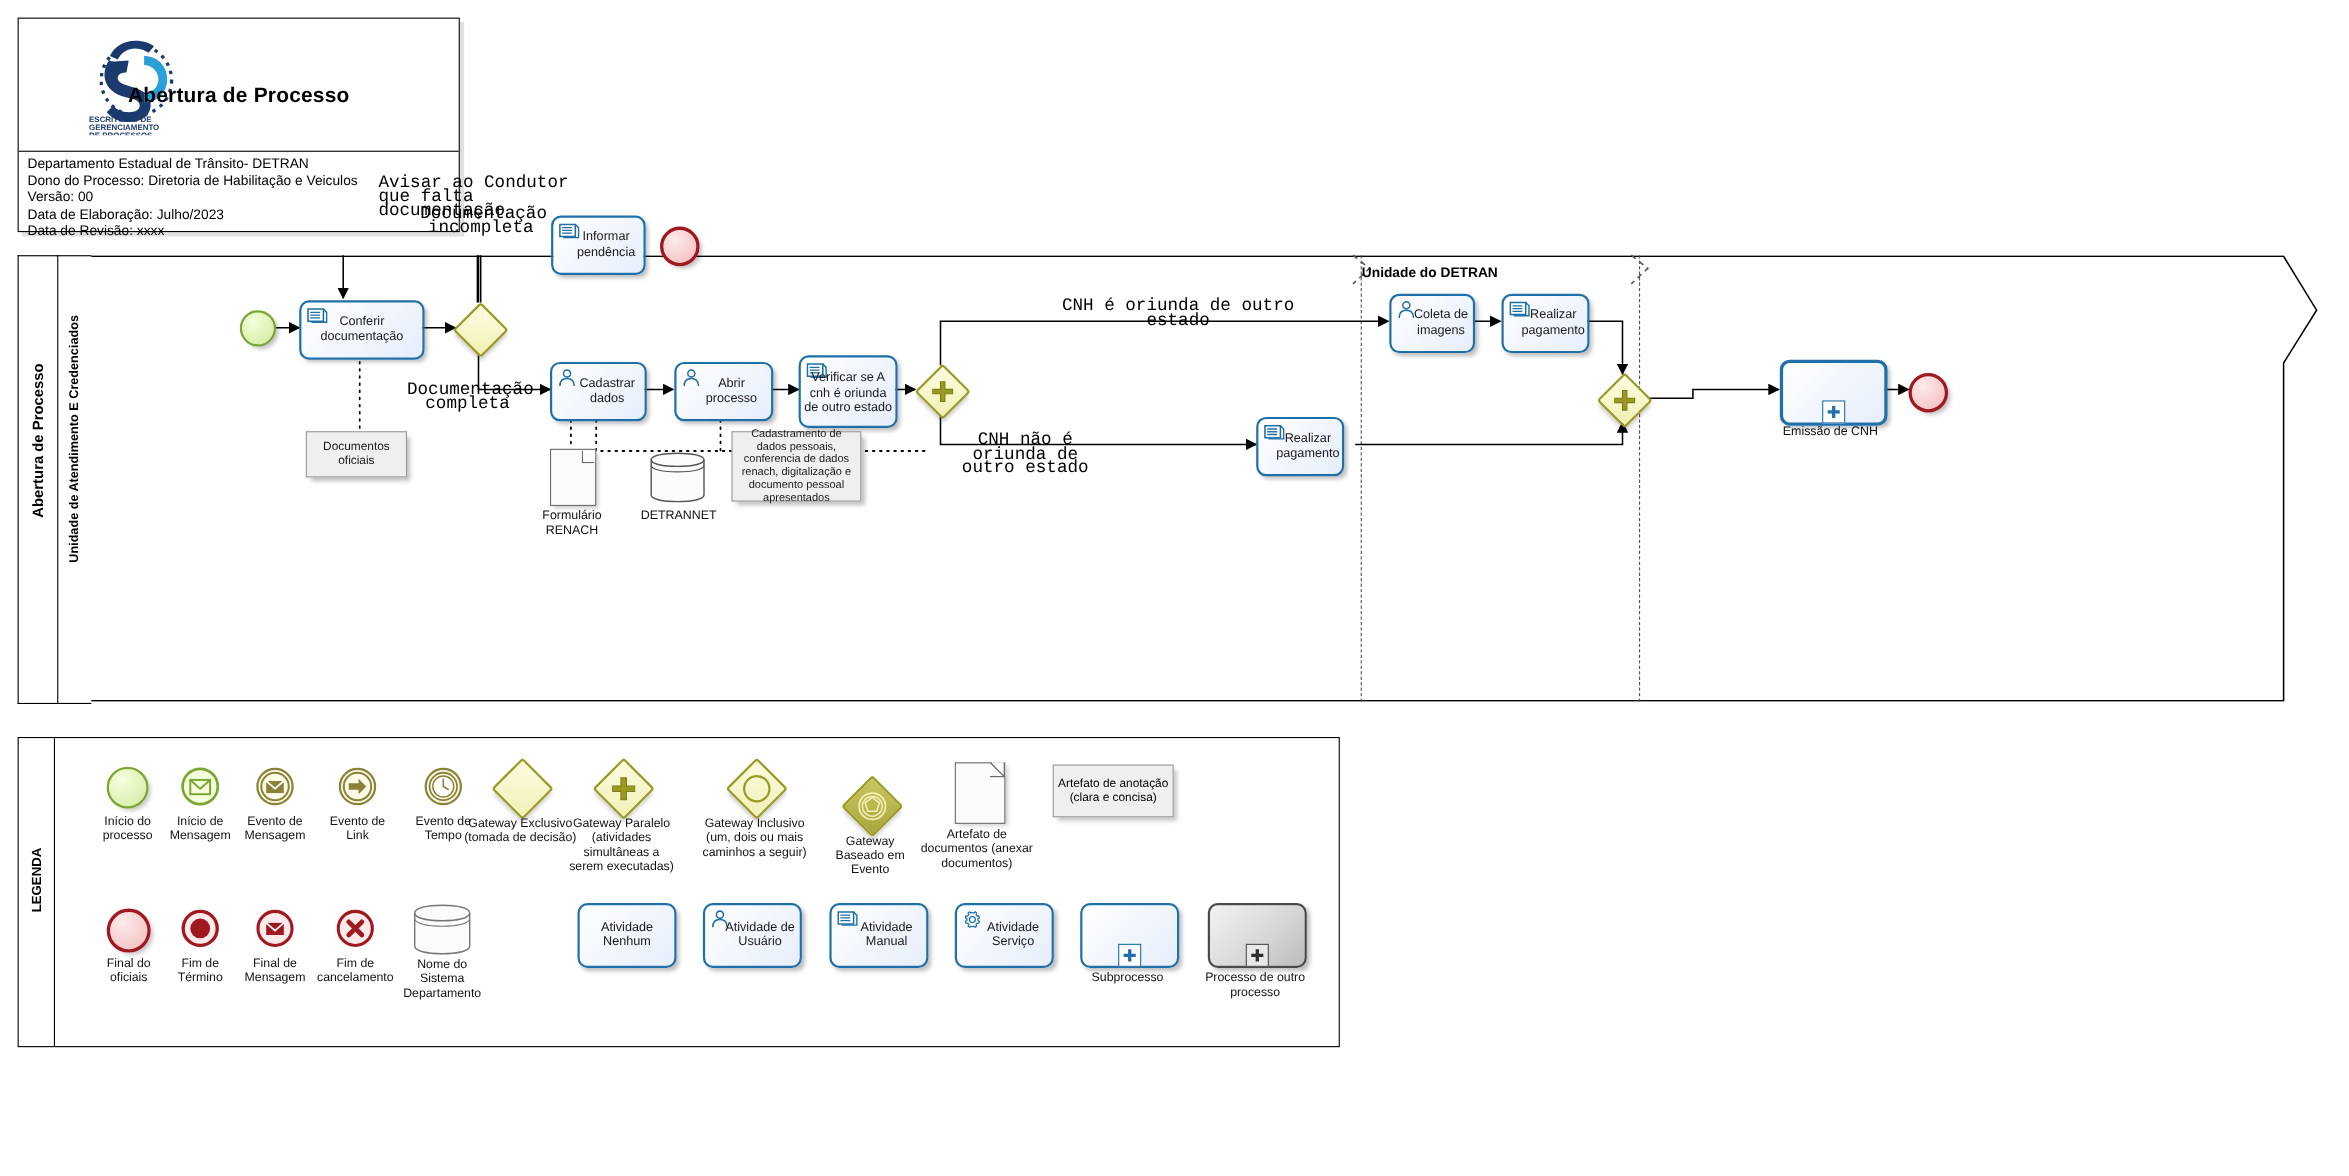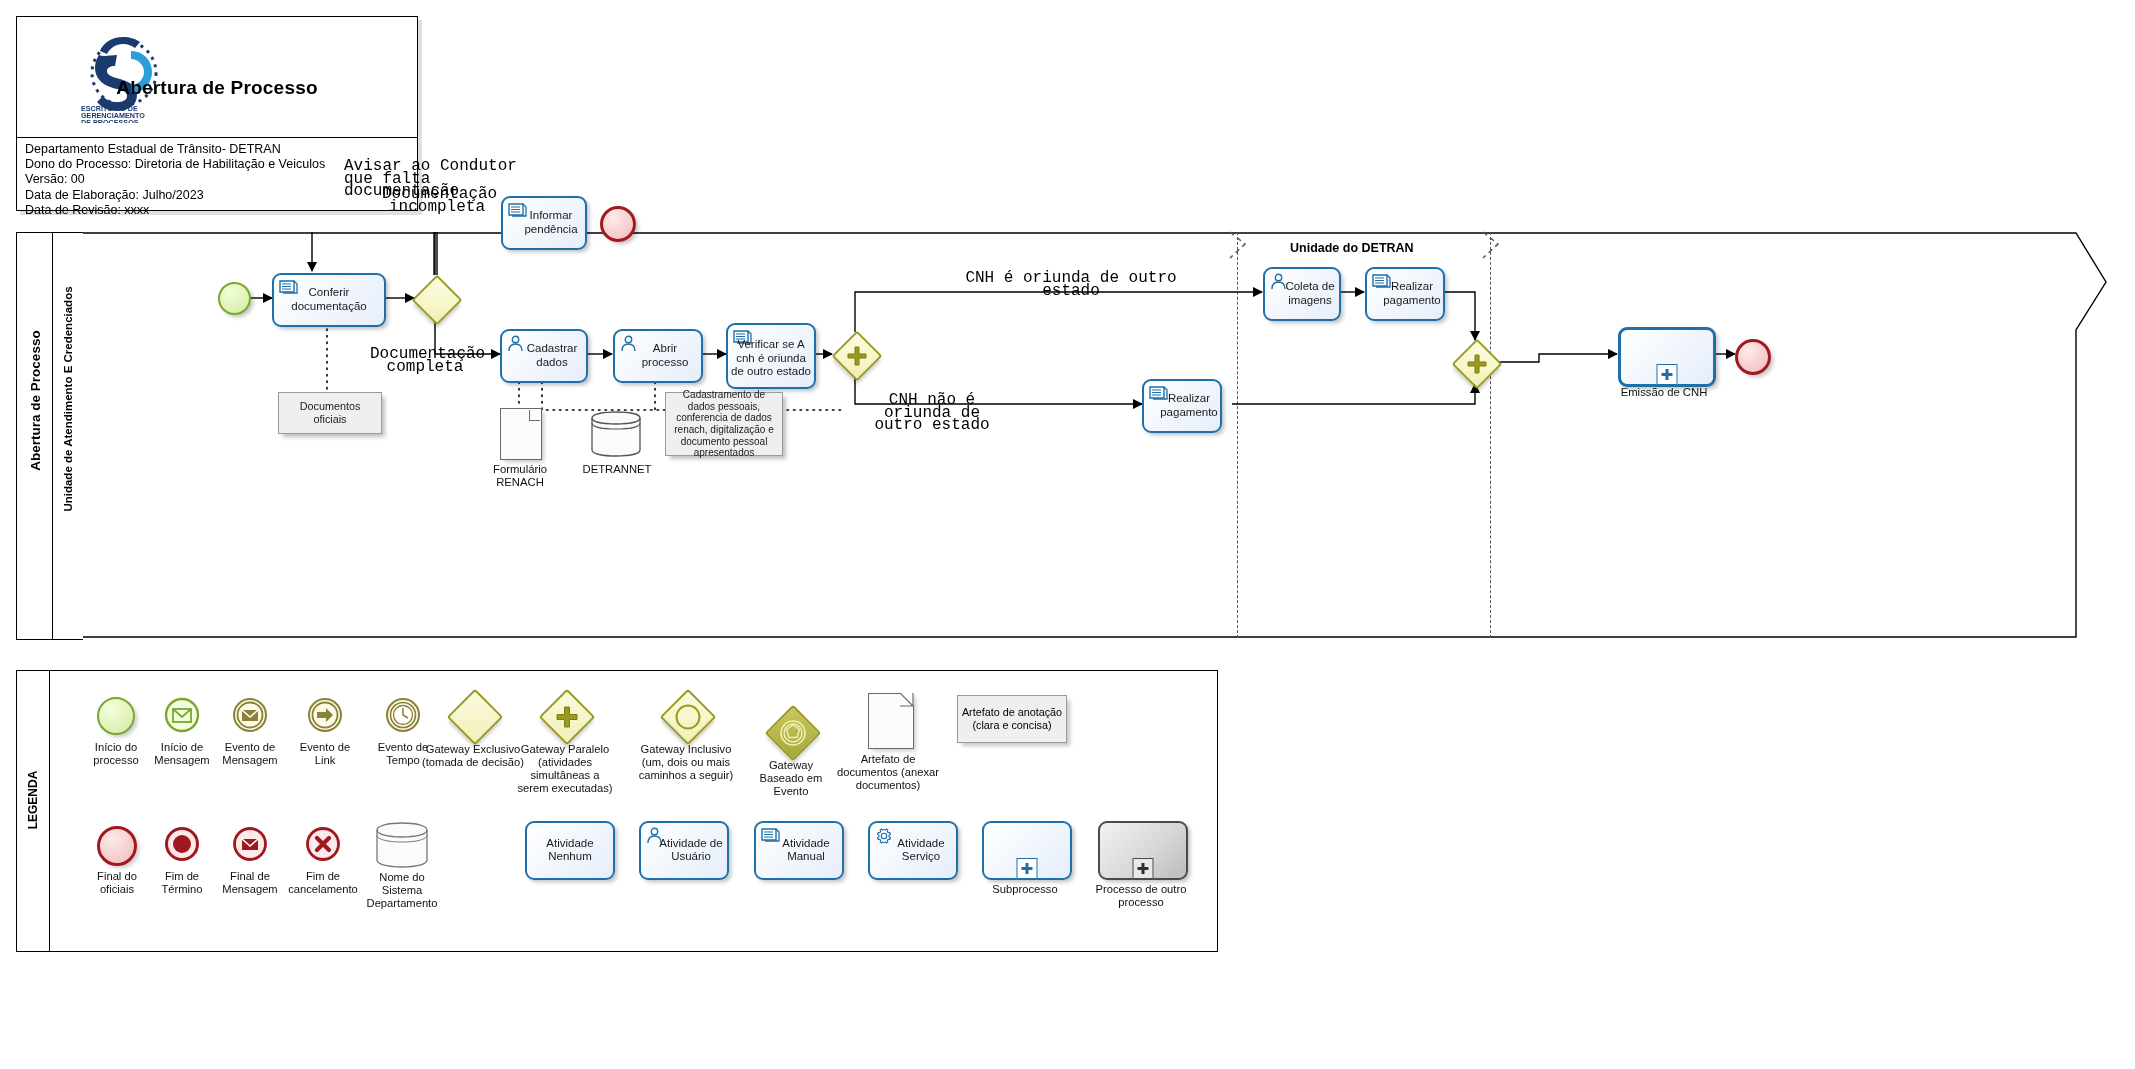--- a/index.html
+++ b/index.html
@@ -127,21 +127,21 @@
     <div id="lane-body">
 
       <div class="phase-sep" style="left:1155px"></div>
       <svg class="phase-chev" style="left:1146px" viewBox="0 0 22 28">
         <path d="M2 1 L17 13 L2 27" fill="none" stroke="#555" stroke-width="1.5" stroke-dasharray="5 4"></path>
       </svg>
       <div class="phase-sep" style="left:1408px"></div>
       <svg class="phase-chev" style="left:1399px" viewBox="0 0 22 28">
         <path d="M2 1 L17 13 L2 27" fill="none" stroke="#555" stroke-width="1.5" stroke-dasharray="5 4"></path>
       </svg>
-      <div id="phase-label" style="left:1208px">Unidade do DETRAN</div>
+      <div id="phase-label" style="left:1156px">Unidade do DETRAN</div>
 
       <svg class="abs" style="left:0;top:0" width="2037" height="406">
         <defs>
           <marker id="ah" viewBox="0 0 10 10" refX="9" refY="5" markerWidth="7.5" markerHeight="7.5" orient="auto-start-reverse">
             <path d="M0 0 L10 5 L0 10 z" fill="#000"></path>
           </marker>
           <marker id="ahs" viewBox="0 0 10 10" refX="9" refY="5" markerWidth="6" markerHeight="6" orient="auto-start-reverse">
             <path d="M0 1 L10 5 L0 9" fill="none" stroke="#000" stroke-width="1.6"></path>
           </marker>
         </defs>
@@ -311,21 +311,21 @@
 
       <div class="task" style="left:1536px;top:95px;width:92px;height:54px;border-width:3px">
         <span class="subproc-mark">
           <svg width="13" height="13" viewBox="0 0 13 13">
               <path d="M5 1 H8 V5 H12 V8 H8 V12 H5 V8 H1 V5 H5 Z" fill="#1f6fa8"></path>
             </svg>
         </span>
       </div>
       <div class="caption" style="left:1536px;top:154px;width:92px">Emissão de CNH</div>
 
-      <div class="note" style="left:196px;top:160px;width:104px;height:42px">Documentos oficiais</div>
+      <div class="note" style="left:196px;top:160px;width:92px;height:42px">Documentos oficiais</div>
 
       <div class="artifact-doc" style="left:418px;top:176px;width:40px;height:50px"></div>
       <div class="caption" style="left:390px;top:231px;width:96px">Formulário RENACH</div>
 
       <div class="db" style="left:508px;top:178px;width:52px;height:48px">
         <svg width="52" height="48" viewBox="0 0 52 48">
           <path d="M2 8 C2 4 13 2 26 2 C39 2 50 4 50 8 V40 C50 44 39 46 26 46 C13 46 2 44 2 40 Z" fill="#fbfbfb" stroke="#555" stroke-width="1.3"></path>
           <path d="M2 8 C2 12 13 14 26 14 C39 14 50 12 50 8" fill="none" stroke="#555" stroke-width="1.3"></path>
           <path d="M2 13 C2 17 13 19 26 19 C39 19 50 17 50 13" fill="none" stroke="#555" stroke-width="1.1"></path>
         </svg>

